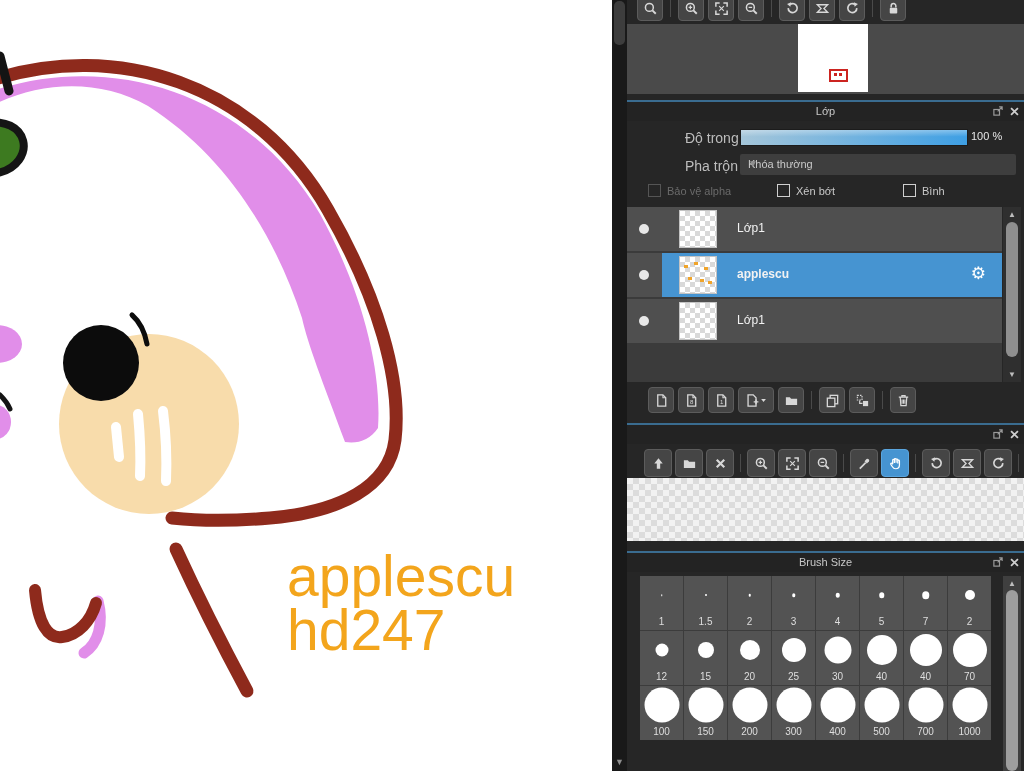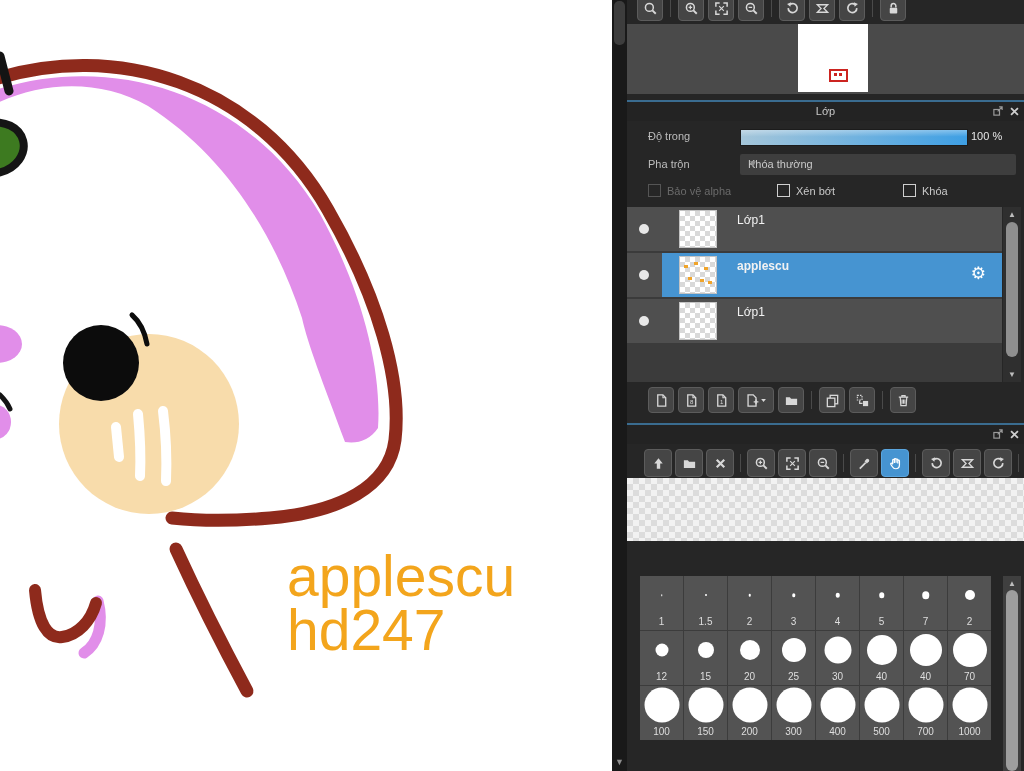--- a/index.html
+++ b/index.html
@@ -24,21 +24,21 @@
   .nav-view{position:absolute;left:0;top:24px;width:397px;height:70px;background:#4a4a4a;}
   .nav-white{position:absolute;left:171px;top:0;width:70px;height:68px;background:#fff;}
   .nav-rect{position:absolute;left:31px;top:45px;width:15px;height:9px;background:#fff;border:2px solid #cc2420;}
   .nav-rect i{position:absolute;left:3px;top:2px;width:3px;height:3px;background:#cc2420;}
   .nav-rect i+i{left:8px;}
   
   .phead{position:absolute;left:0;width:397px;height:19px;background:#232323;border-top:2px solid #3a6c90;}
   .phead .ptitle{position:absolute;left:0;right:0;text-align:center;top:3px;font-size:11px;color:#c8c8c8;}
   .phead .hicons{position:absolute;right:4px;top:3px;display:flex;gap:5px;align-items:center;}
   
-  .lrow-label{position:absolute;font-size:11px;color:#bdbdbd;}
+  .lrow-label{position:absolute;font-size:14px;color:#bdbdbd;margin-left:37px;}
   .slider{position:absolute;left:113px;top:129px;width:226px;height:15px;border:1px solid #1c1c1c;
           background:linear-gradient(180deg,rgba(255,255,255,.35),rgba(255,255,255,0) 45%),
                      linear-gradient(90deg,#a5c6da,#3e9fe4);}
   .opval{position:absolute;left:344px;top:130px;font-size:11px;color:#e6e6e6;}
   .blend{position:absolute;left:113px;top:154px;width:276px;height:21px;background:#3e3e3e;border-radius:2px;}
   .blend span{position:absolute;left:8px;top:4px;font-size:11px;color:#c9c9c9;}
   .blend .caret{position:absolute;right:5px;top:4px;color:#8f8f8f;font-size:10px;}
   .cbgroup{position:absolute;top:184px;left:0;width:397px;}
   .cb{position:absolute;top:0;display:flex;align-items:flex-end;gap:6px;font-size:11px;}
   .cbbox{width:11px;height:11px;border:1px solid #cfcfcf;background:transparent;}
@@ -48,21 +48,21 @@
   .llist{position:absolute;left:0;top:207px;width:375px;height:175px;background:#3b3b3b;}
   .lrow{position:relative;width:100%;height:44px;background:#4f4f4f;margin-bottom:2px;}
   .lrow .selbg{position:absolute;left:35px;top:0;right:0;bottom:0;background:#4694d1;}
   .ldot{position:absolute;left:12px;top:17px;width:10px;height:10px;border-radius:50%;background:#e8e8e8;}
   .lthumb{position:absolute;left:52px;top:3px;width:38px;height:38px;border:1px solid #c3c3c3;box-sizing:border-box;}
   .checker{background-color:#fff;background-image:
      linear-gradient(45deg,#d9d9d9 25%,transparent 25%,transparent 75%,#d9d9d9 75%),
      linear-gradient(45deg,#d9d9d9 25%,transparent 25%,transparent 75%,#d9d9d9 75%);
      background-size:10px 10px;background-position:0 0,5px 5px;}
   .fleck{position:absolute;background:#f0a42a;width:4px;height:3px;}
-  .lname{position:absolute;left:110px;top:6px;font-size:12px;color:#f2f2f2;}
+  .lname{position:absolute;left:110px;top:14px;font-size:12px;color:#f2f2f2;}
   .lname.bold{font-weight:bold;}
   .lgear{position:absolute;right:16px;top:10px;font-size:17px;color:#fff;
          font-family:"DejaVu Sans",sans-serif;}
   .sbar{position:absolute;width:18px;background:#2f2f2f;}
   .sbar .tri{position:absolute;left:0;width:100%;text-align:center;font-size:8px;color:#bdbdbd;}
   .sbar .thumb{position:absolute;left:3px;width:12px;border-radius:6px;background:#8f8f8f;}
   .ltoolbar{left:21px;top:387px;}
   
   .ref-toolbar{left:17px;top:449px;gap:3px;}
   .ref-toolbar .tbtn{width:26px;height:26px;}
@@ -237,21 +237,21 @@
         <div class="cb disabled" style="left: 21px;">
           <span class="cbbox"></span>
           <span>Bảo vệ alpha</span>
         </div>
         <div class="cb" style="left: 150px;">
           <span class="cbbox"></span>
           <span>Xén bớt</span>
         </div>
         <div class="cb" style="left: 276px;">
           <span class="cbbox"></span>
-          <span>Khóa</span>
+          <span>Bình</span>
         </div>
       </div>
 
     <div class="llist" id="llist">
         <div class="lrow">
           <div class="ldot"></div>
           <div class="lthumb checker"></div>
           <div class="lname">Lớp1</div>
         </div>
         <div class="lrow">
@@ -452,20 +452,36 @@
             <svg width="15" height="15" viewBox="0 0 16 16">
               <path d="M12.6 7.6 a4.8 4.8 0 1 1 -2-3.9" stroke="#d8d8d8" fill="none" stroke-width="1.8"></path>
               <polygon points="9.4,1.2 13.8,3.3 10.3,6.1" fill="#d8d8d8"></polygon>
             </svg>
           </span>
         </div>
         <div class="tsep"></div>
       </div>
     <div class="refview"></div>
 
+    <div class="phead" style="top:551px">
+      <div class="ptitle">Brush Size</div>
+      <div class="hicons" id="h3">
+          <span style="display: flex;">
+            <svg width="12" height="12" viewBox="0 0 16 16">
+              <rect x="2.5" y="6" width="7.5" height="7.5" stroke="#9a9a9a" fill="none" stroke-width="1.6"></rect>
+              <path d="M7.5 8.5 L13.5 2.5 M9.5 2.5 h4 v4" stroke="#9a9a9a" fill="none" stroke-width="1.6"></path>
+            </svg>
+          </span>
+          <span style="display: flex;">
+            <svg width="11" height="11" viewBox="0 0 16 16">
+              <path d="M3 3 L13 13 M13 3 L3 13" stroke="#cfcfcf" stroke-width="2.6"></path>
+            </svg>
+          </span>
+        </div>
+    </div>
     <div class="bgrid" id="bgrid">
         <div class="bcell">
           <div class="bdot" style="width: 1.5px; height: 1.5px;"></div>
           <div class="blabel">1</div>
         </div>
         <div class="bcell">
           <div class="bdot" style="width: 2px; height: 2px;"></div>
           <div class="blabel">1.5</div>
         </div>
         <div class="bcell">

